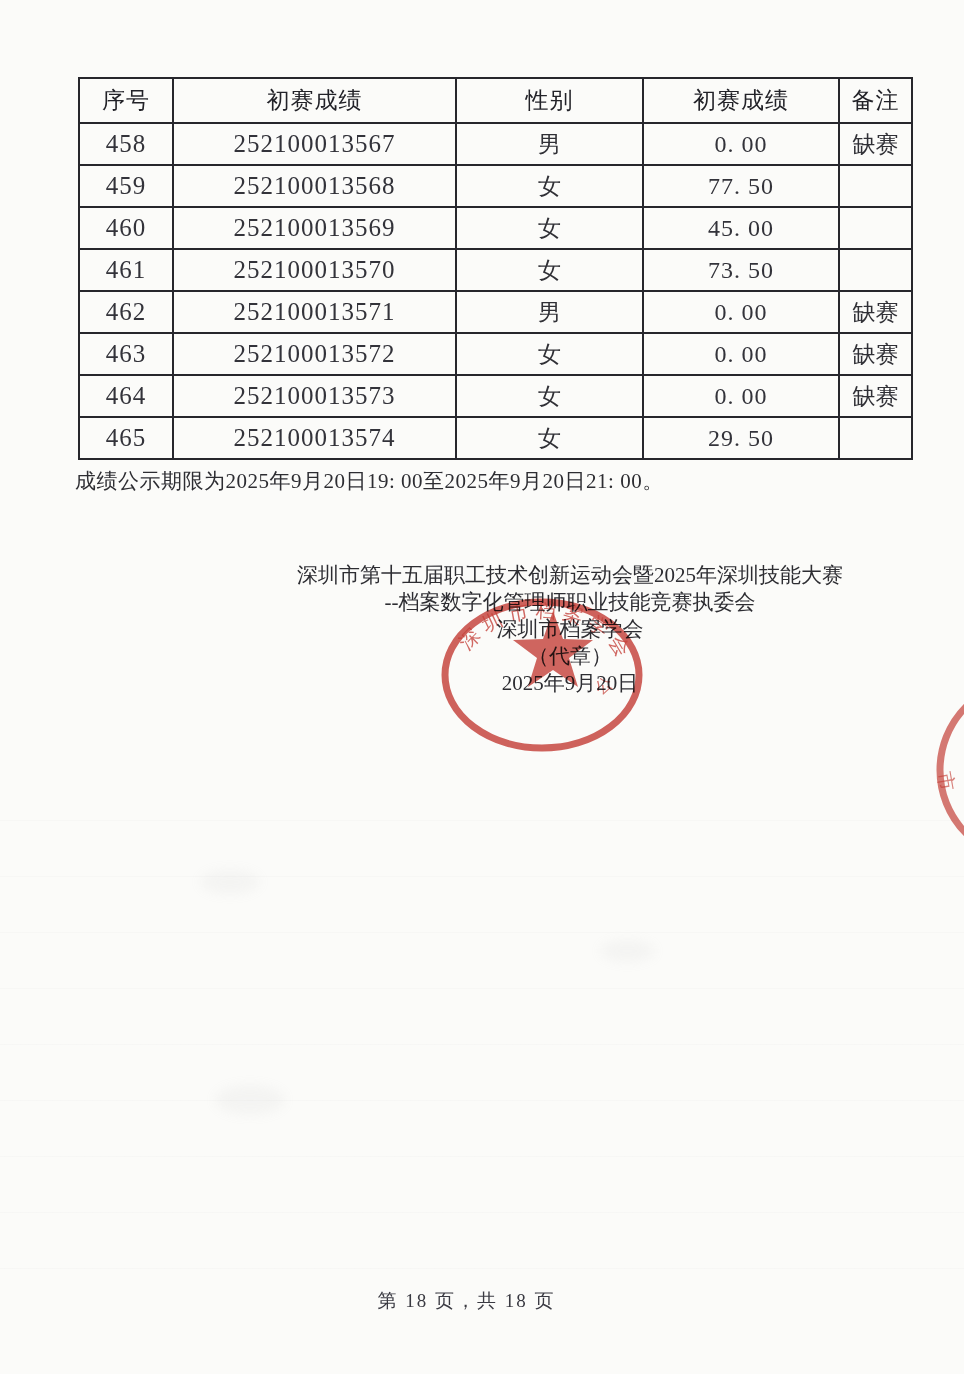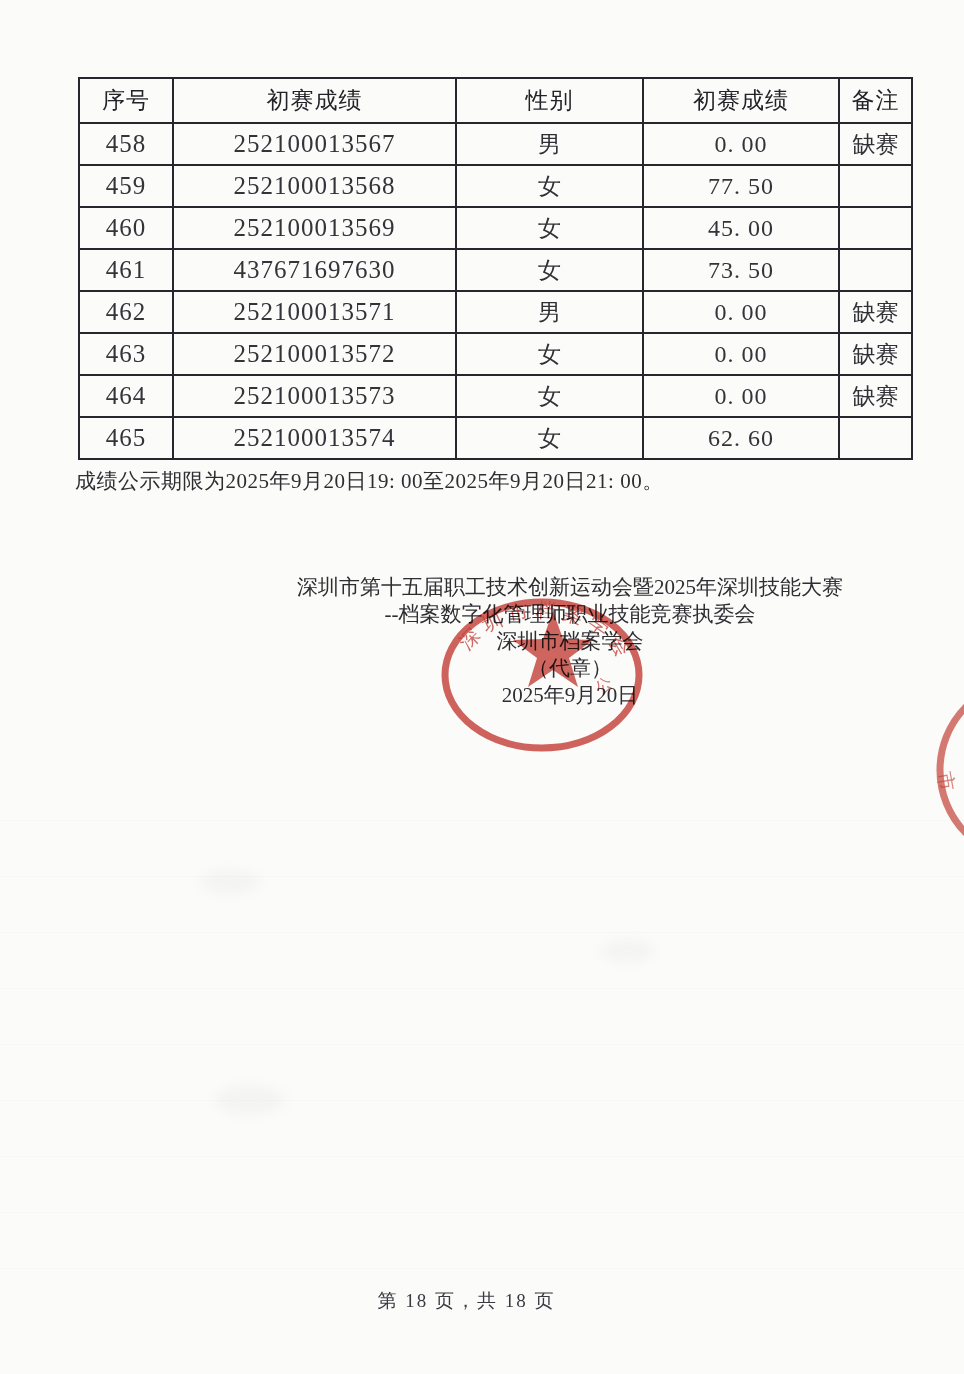--- a/index.html
+++ b/index.html
@@ -46,21 +46,20 @@
     position:absolute;left:75px;top:468px;width:845px;
     font-size:21px;line-height:27px;letter-spacing:.5px;color:#2d2d32;
   }
   .notice div{white-space:nowrap;}
 
   
   .signature{
     position:absolute;left:250px;top:562px;width:640px;
     text-align:center;font-size:21px;line-height:27px;color:#2d2d32;
     z-index:2;
-    margin-top:12px;
   }
   .signature div{white-space:nowrap;}
 
   
   .seal{
     position:absolute;left:428px;top:583px;width:230px;height:175px;
     z-index:3;mix-blend-mode:multiply;pointer-events:none;
   }
   
   .seal-edge{
@@ -117,21 +116,21 @@
       </tr>
       <tr>
         <td class="num">460</td>
         <td class="num">252100013569</td>
         <td class="cjk">女</td>
         <td class="score">45. 00</td>
         <td class="cjk"></td>
       </tr>
       <tr>
         <td class="num">461</td>
-        <td class="num">437671697630</td>
+        <td class="num">252100013570</td>
         <td class="cjk">女</td>
         <td class="score">73. 50</td>
         <td class="cjk"></td>
       </tr>
       <tr>
         <td class="num">462</td>
         <td class="num">252100013571</td>
         <td class="cjk">男</td>
         <td class="score">0. 00</td>
         <td class="cjk">缺赛</td>
@@ -147,21 +146,21 @@
         <td class="num">464</td>
         <td class="num">252100013573</td>
         <td class="cjk">女</td>
         <td class="score">0. 00</td>
         <td class="cjk">缺赛</td>
       </tr>
       <tr>
         <td class="num">465</td>
         <td class="num">252100013574</td>
         <td class="cjk">女</td>
-        <td class="score">62. 60</td>
+        <td class="score">29. 50</td>
         <td class="cjk"></td>
       </tr>
     </tbody>
   </table>
 
   <div class="notice">
     <div>成绩公示期限为2025年9月20日19: 00至2025年9月20日21: 00。</div>
   </div>
 
   <div class="signature">

